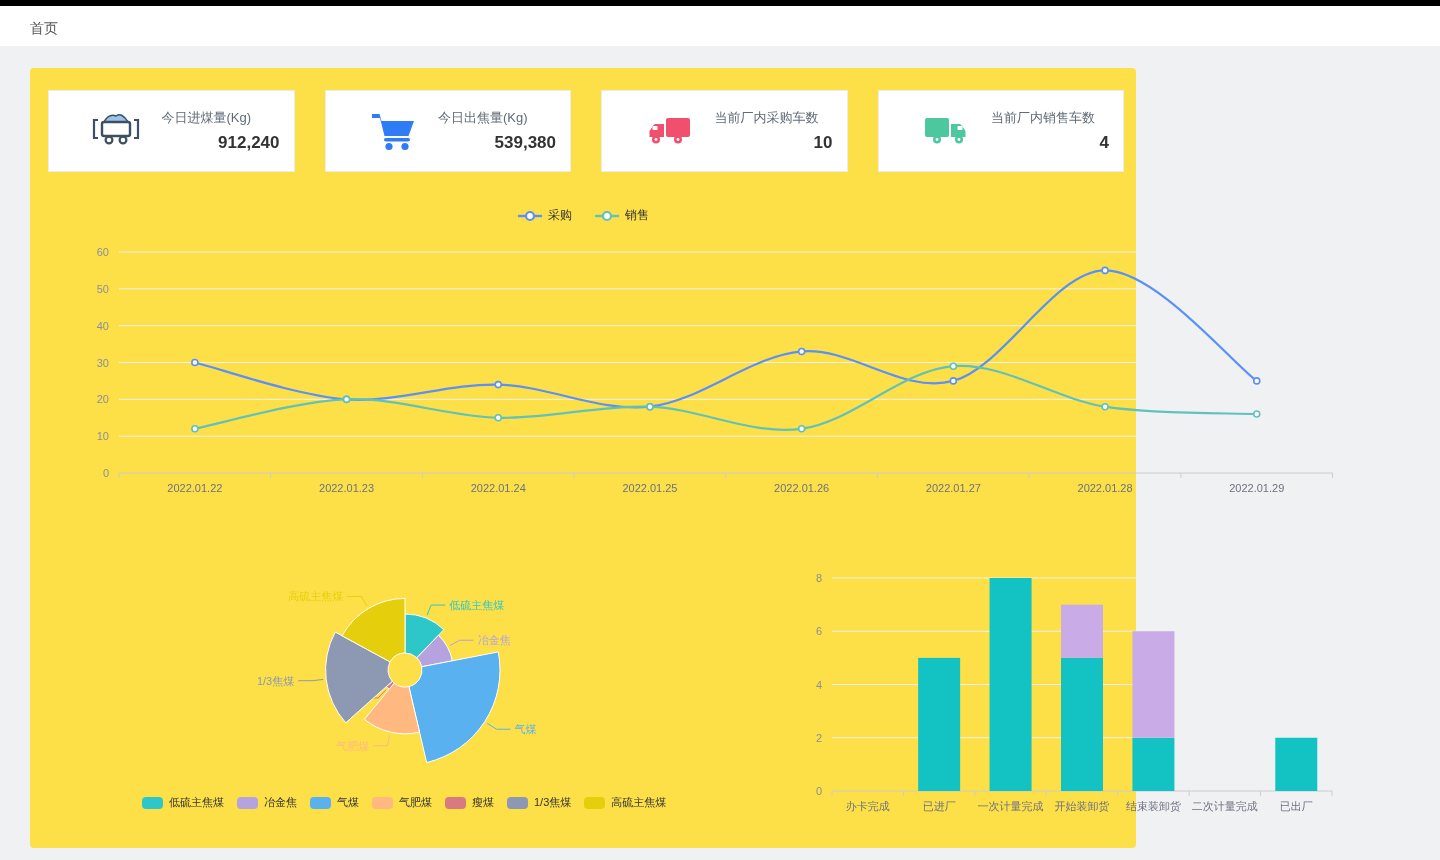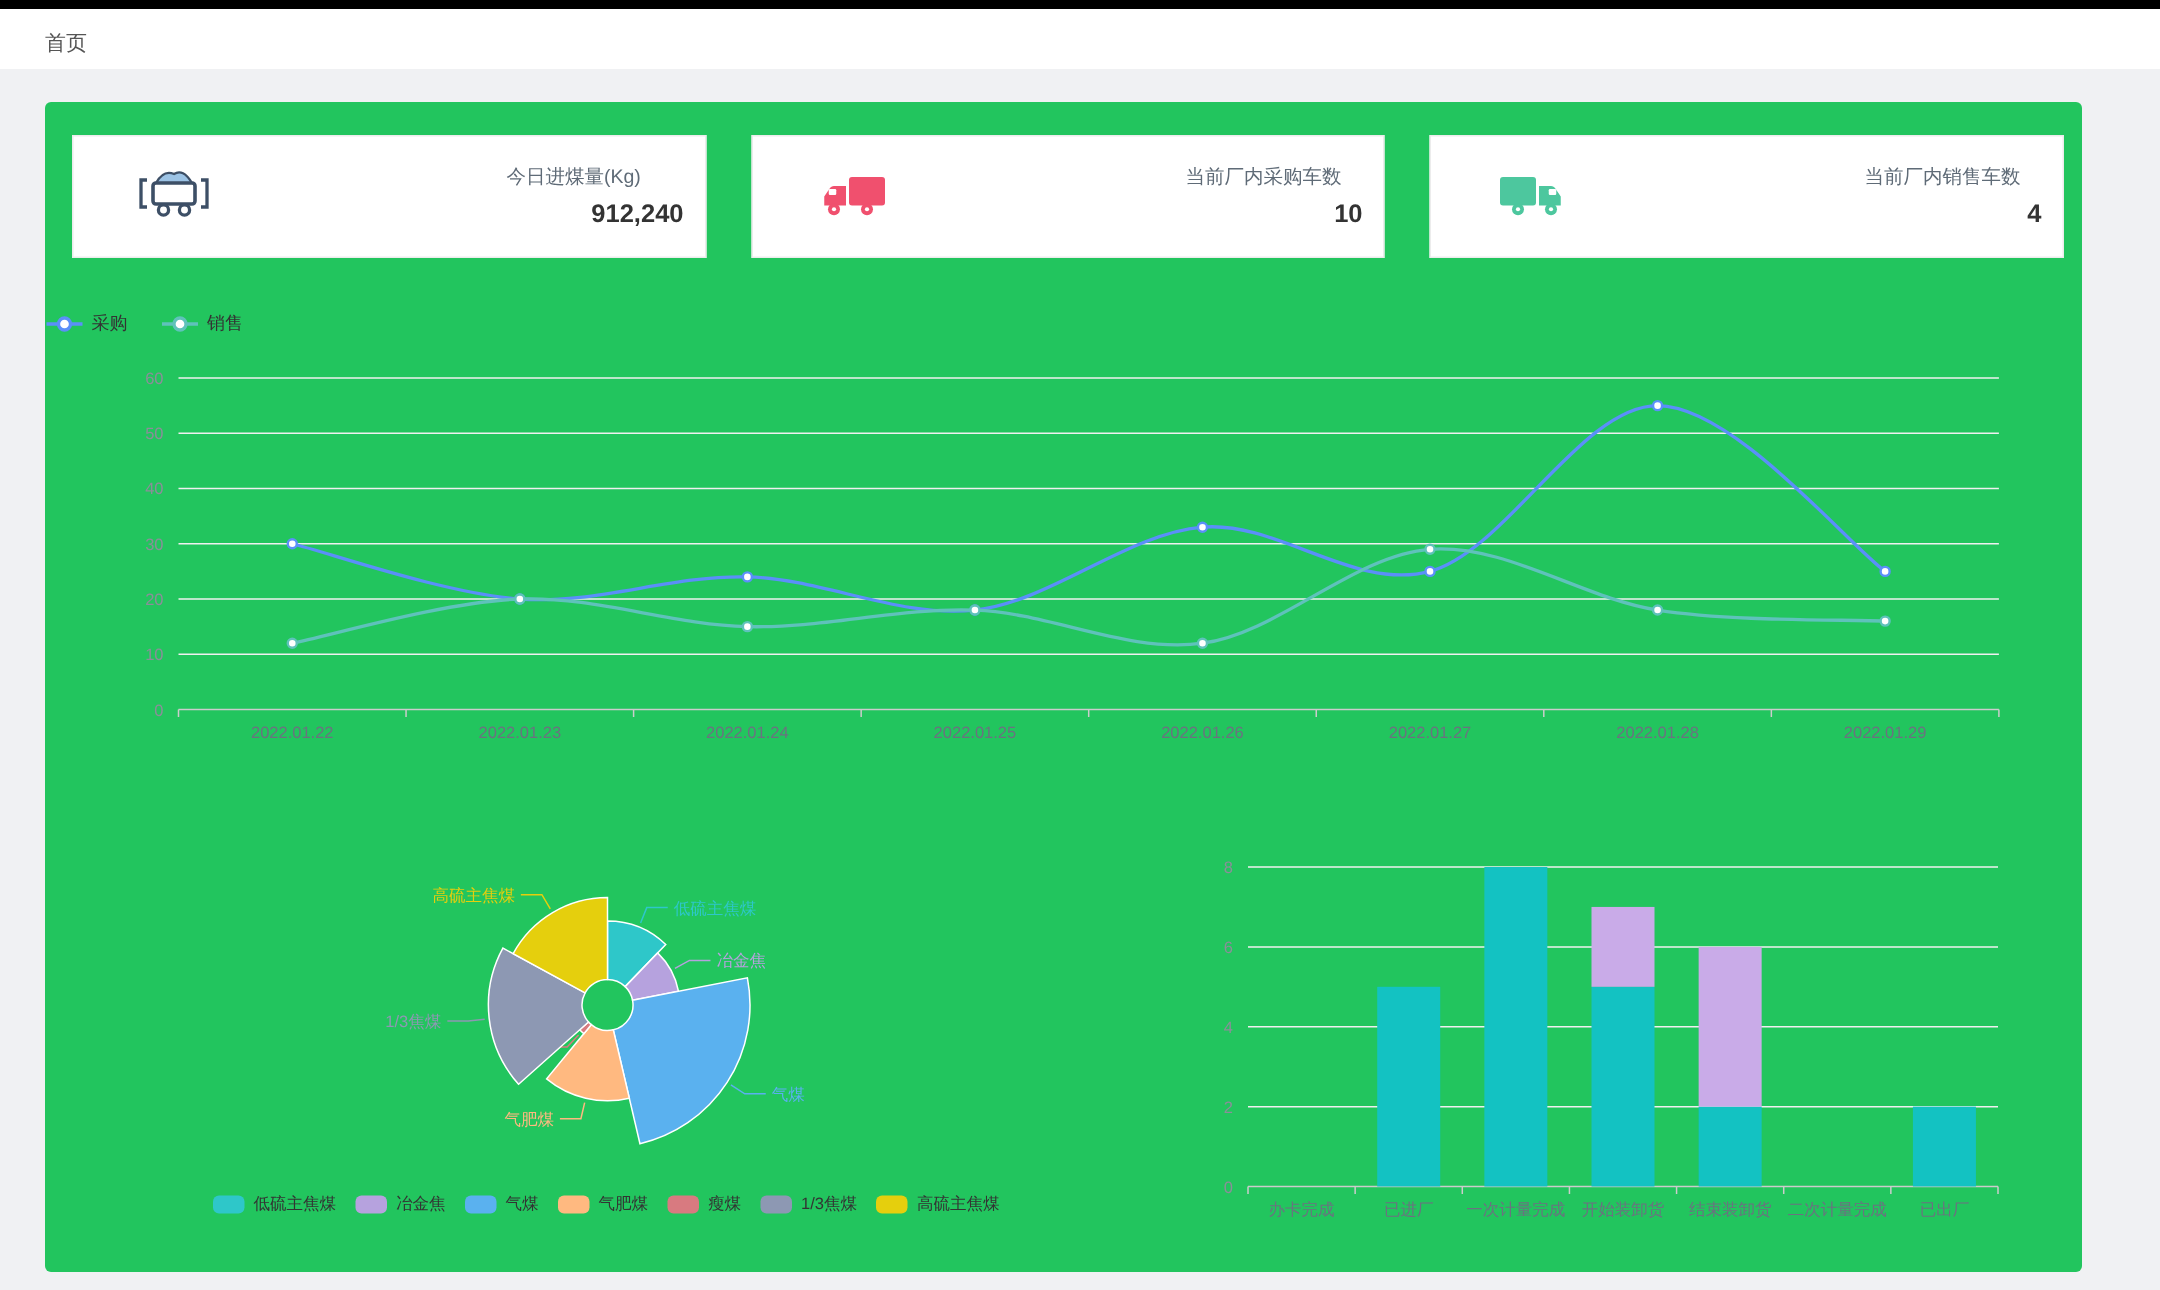--- a/index.html
+++ b/index.html
@@ -2,30 +2,30 @@
 <html><head>
 <meta charset="utf-8">
 <style>
   * { margin:0; padding:0; box-sizing:border-box; }
   html,body { width:1440px; height:860px; background:#f0f1f3; font-family:"Liberation Sans","DejaVu Sans",sans-serif; overflow:hidden; }
 
   .topbar { height:46px; background:#fff; border-top:6px solid #000000; }
   .crumb { display:inline-block; margin-left:30px; line-height:44px; font-size:14px; color:#555; cursor:pointer; }
 
   .content { padding:22px 14px 12px 30px; }
-  .panel { position:relative; width:1358px; height:780px; background:#22c55e; border-radius:4px; }
+  .panel { position:relative; width:1106px; height:780px; background:#fde047; border-radius:4px; }
 
   .cards { position:absolute; top:22px; left:18px; right:12px; display:flex; gap:30px; }
   .card { flex:1; height:82px; border:1px solid #ececec; background:#fff; display:flex; align-items:center; }
   .card-icon { margin-left:42px; width:50px; height:44px; display:flex; align-items:center; justify-content:center; }
   .card-text { margin-left:auto; margin-right:14px; min-width:118px; }
   .card-label { font-size:13px; color:#5f6b77; margin-bottom:6px; }
   .card-value { font-size:17px; font-weight:bold; color:#333;text-align:right; }
 
-  .legend-row { position:absolute; top:139px; left:0; right:0; display:flex; justify-content:flex-start; gap:22px; }
+  .legend-row { position:absolute; top:139px; left:0; right:0; display:flex; justify-content:center; gap:22px; }
   .legend-item { display:flex; align-items:center; gap:5px; font-size:12px; color:#333; cursor:pointer; }
 
   #line-chart { position:absolute; top:170px; left:30px; }
   #rose-chart { position:absolute; top:487px; left:130px; }
   #bar-chart  { position:absolute; top:490px; left:758px; }
 
   .pie-legend { position:absolute; top:727px; left:112px; display:flex; align-items:center; gap:13px; }
   .pl-item { display:flex; align-items:center; gap:6px; font-size:11px; color:#333; cursor:pointer; }
   .pl-item i { display:inline-block; width:21px; height:12px; border-radius:4px; }
 
@@ -53,20 +53,34 @@
             <path d="M7,11 h-4 v18 h4" fill="none" stroke="#3d4f66" stroke-width="2.2"></path>
             <path d="M43,11 h4 v18 h-4" fill="none" stroke="#3d4f66" stroke-width="2.2"></path>
           </svg>
         </span>
         <div class="card-text">
           <div class="card-label">今日进煤量(Kg)</div>
           <div class="card-value">912,240</div>
         </div>
       </div>
 
+      <div class="card">
+        <span class="card-icon">
+          <svg width="46" height="42" viewBox="0 0 46 42">
+            <path d="M2,4 h7.5 l2,7 H44 l-5.5,15 H14.5 L10,8 H2 Z" fill="#2f7cf6"></path>
+            <rect x="14" y="28" width="26" height="3.6" rx="1.8" fill="#2f7cf6"></rect>
+            <circle cx="19" cy="36.5" r="3.6" fill="#2f7cf6"></circle>
+            <circle cx="35" cy="36.5" r="3.6" fill="#2f7cf6"></circle>
+          </svg>
+        </span>
+        <div class="card-text">
+          <div class="card-label">今日出焦量(Kg)</div>
+          <div class="card-value">539,380</div>
+        </div>
+      </div>
 
       <div class="card">
         <span class="card-icon">
           <svg width="48" height="40" viewBox="0 0 48 40">
             <rect x="21" y="7" width="24" height="19" rx="2" fill="#f0506e"></rect>
             <path d="M19,13 h-8 c-1.2,0 -2.3,0.6 -2.9,1.7 L4.5,20 v6 h14.5 Z" fill="#f0506e"></path>
             <rect x="7.5" y="15" width="5" height="4" rx="0.8" fill="#fff"></rect>
             <circle cx="11" cy="28.5" r="4" fill="#f0506e"></circle>
             <circle cx="11" cy="28.5" r="1.4" fill="#fff"></circle>
             <circle cx="33" cy="28.5" r="4" fill="#f0506e"></circle>

